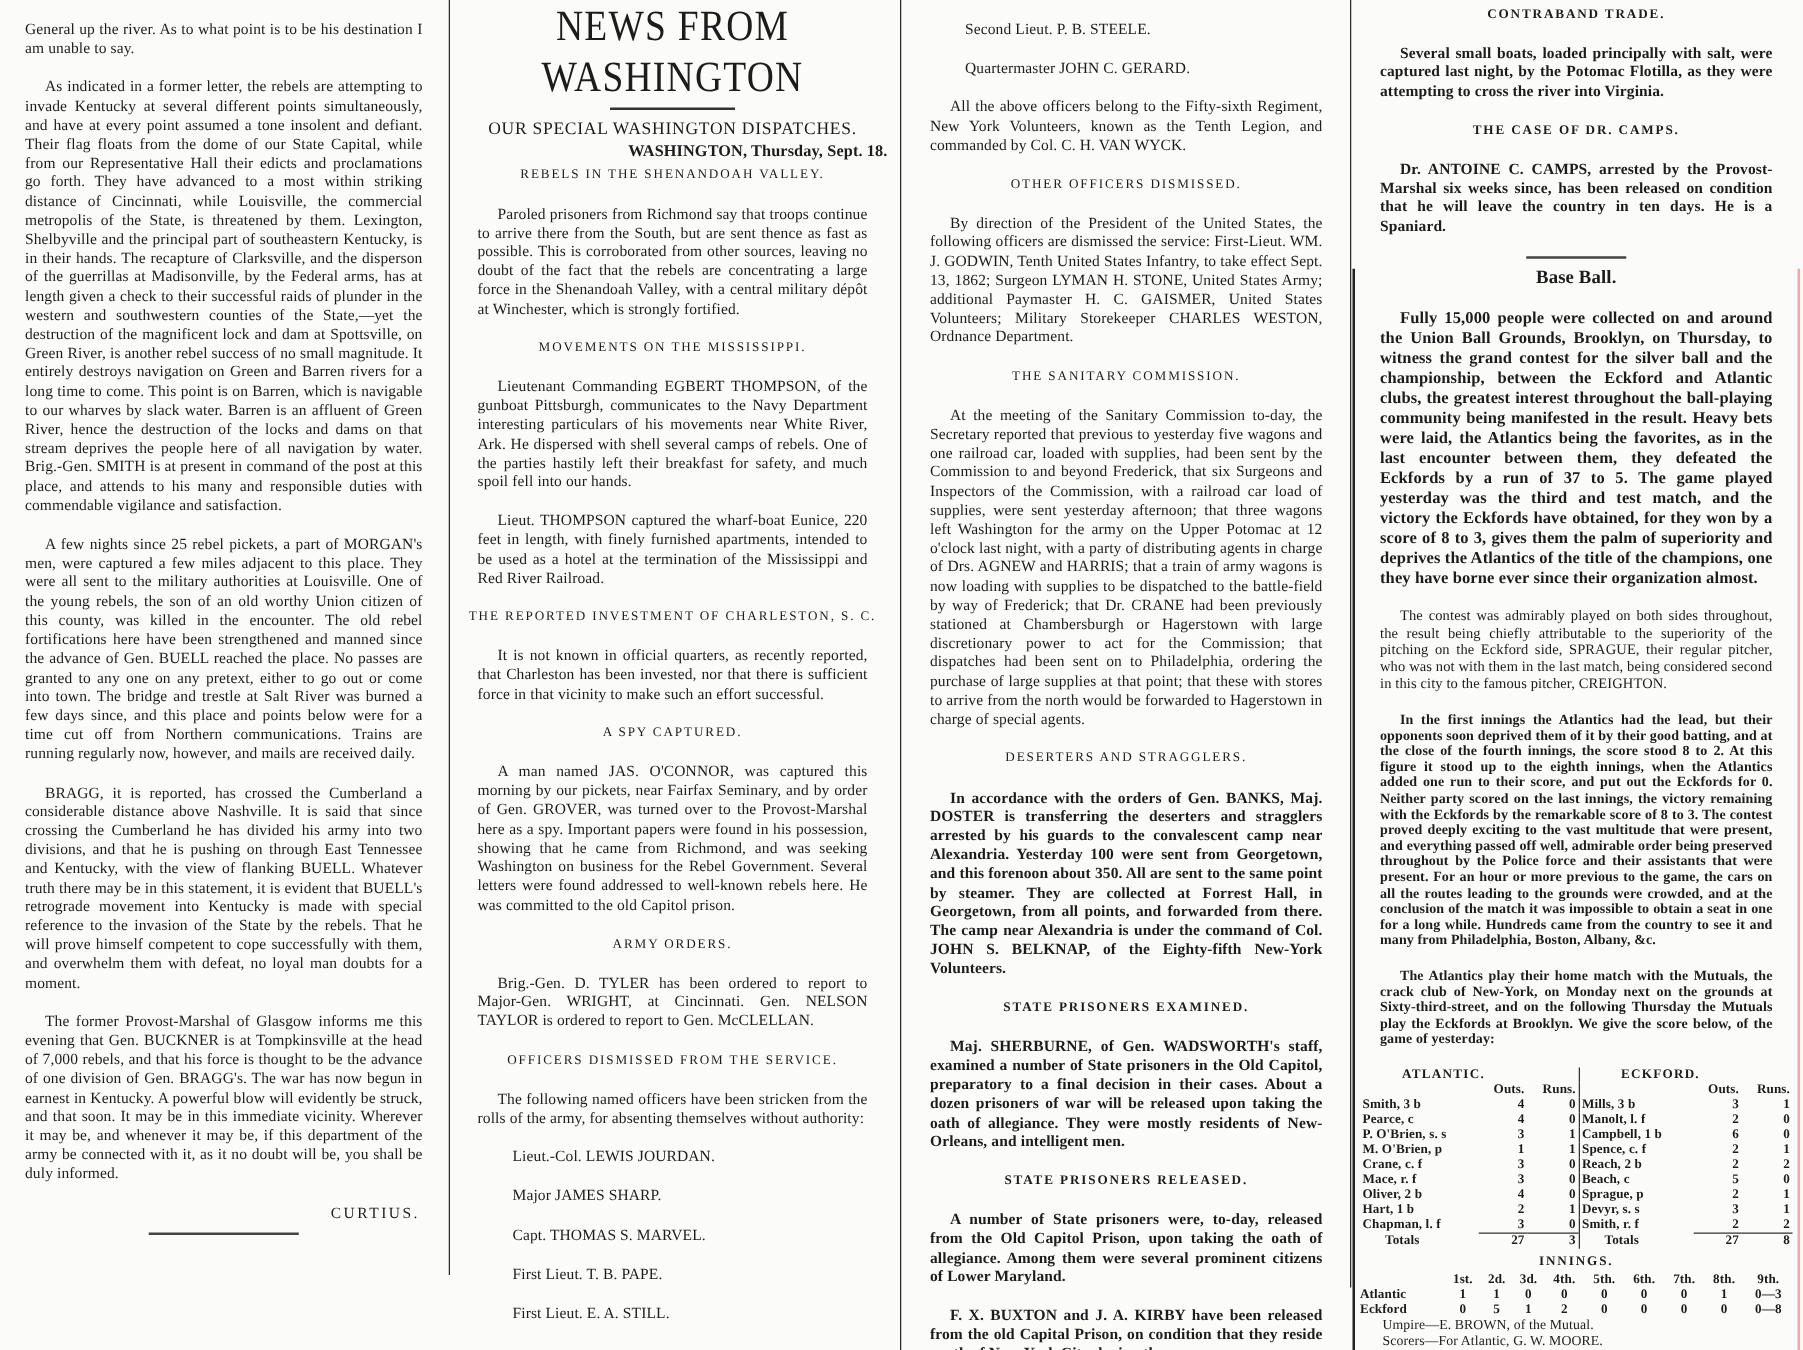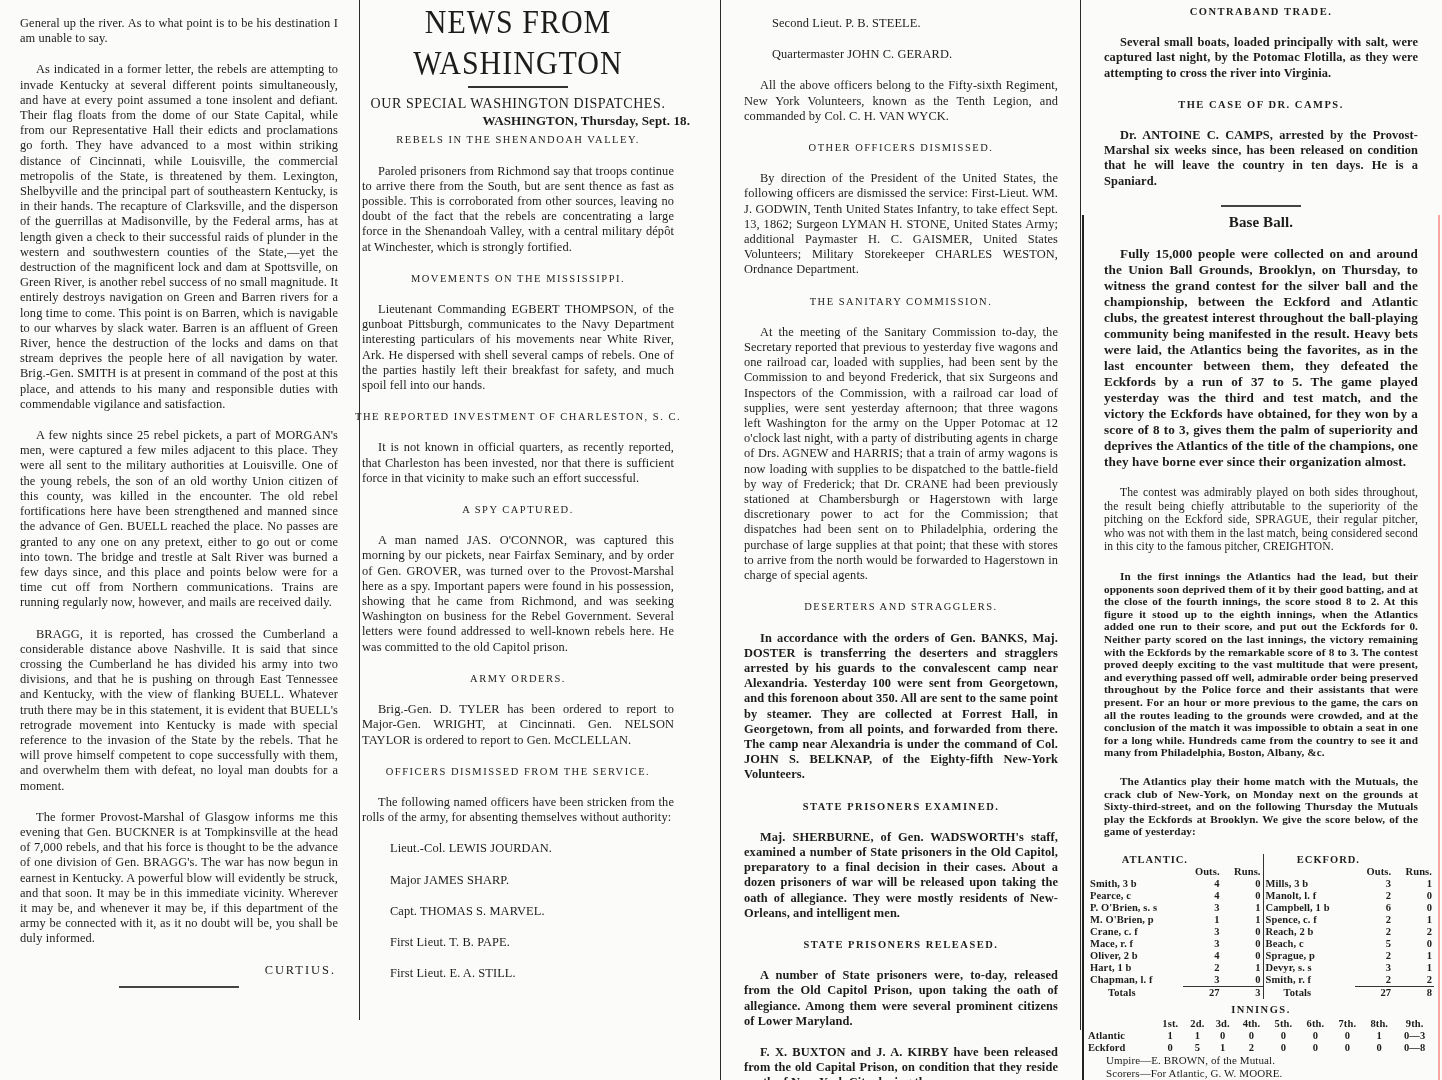--- a/index.html
+++ b/index.html
@@ -12,21 +12,21 @@
   }
   .col {
     position:absolute; top:0;
     font-size:12.4px; line-height:15.2px;
     text-align:justify;
     letter-spacing:0.1px;
   }
   .col p { margin:16px; text-indent:16px; }
   .col p + p { margin-top:1px; }
   #col1 { left:4px; width:350px; }
-  #col2 { left:346px; width:344px; }
+  #col2 { left:366px; width:344px; }
   #col3 { left:728px; width:346px; }
   #col4 { left:1088px; width:346px; }
   .rule-v { position:absolute; top:0; width:1px; background:#2a2a2a; }
   .headline {
     font-family:"Liberation Serif","DejaVu Serif",serif;
     font-size:30px; line-height:36px; text-align:center;
     letter-spacing:1px; transform:scaleY(1.15); margin:6px 0 8px 0;
     font-weight:normal;
   }
   .short-rule { width:100px; height:2px; background:#333; margin:0 auto 8px auto; }
@@ -70,20 +70,21 @@
   <div class="headline">NEWS FROM WASHINGTON</div>
   <div class="short-rule"></div>
   <div class="dispatch">OUR SPECIAL WASHINGTON DISPATCHES.</div>
   <div class="dateline">WASHINGTON, Thursday, Sept. 18.</div>
 
   <div class="subhead">REBELS IN THE SHENANDOAH VALLEY.</div>
   <p>Paroled prisoners from Richmond say that troops continue to arrive there from the South, but are sent thence as fast as possible. This is corroborated from other sources, leaving no doubt of the fact that the rebels are concentrating a large force in the Shenandoah Valley, with a central military dépôt at Winchester, which is strongly fortified.</p>
 
   <div class="subhead">MOVEMENTS ON THE MISSISSIPPI.</div>
   <p>Lieutenant Commanding EGBERT THOMPSON, of the gunboat Pittsburgh, communicates to the Navy Department interesting particulars of his movements near White River, Ark. He dispersed with shell several camps of rebels. One of the parties hastily left their breakfast for safety, and much spoil fell into our hands.</p>
+  <p>Lieut. THOMPSON captured the wharf-boat Eunice, 220 feet in length, with finely furnished apartments, intended to be used as a hotel at the termination of the Mississippi and Red River Railroad.</p>
 
   <div class="subhead">THE REPORTED INVESTMENT OF CHARLESTON, S. C.</div>
   <p>It is not known in official quarters, as recently reported, that Charleston has been invested, nor that there is sufficient force in that vicinity to make such an effort successful.</p>
 
   <div class="subhead">A SPY CAPTURED.</div>
   <p>A man named JAS. O'CONNOR, was captured this morning by our pickets, near Fairfax Seminary, and by order of Gen. GROVER, was turned over to the Provost-Marshal here as a spy. Important papers were found in his possession, showing that he came from Richmond, and was seeking Washington on business for the Rebel Government. Several letters were found addressed to well-known rebels here. He was committed to the old Capitol prison.</p>
 
   <div class="subhead">ARMY ORDERS.</div>
   <p>Brig.-Gen. D. TYLER has been ordered to report to Major-Gen. WRIGHT, at Cincinnati. Gen. NELSON TAYLOR is ordered to report to Gen. McCLELLAN.</p>
 

